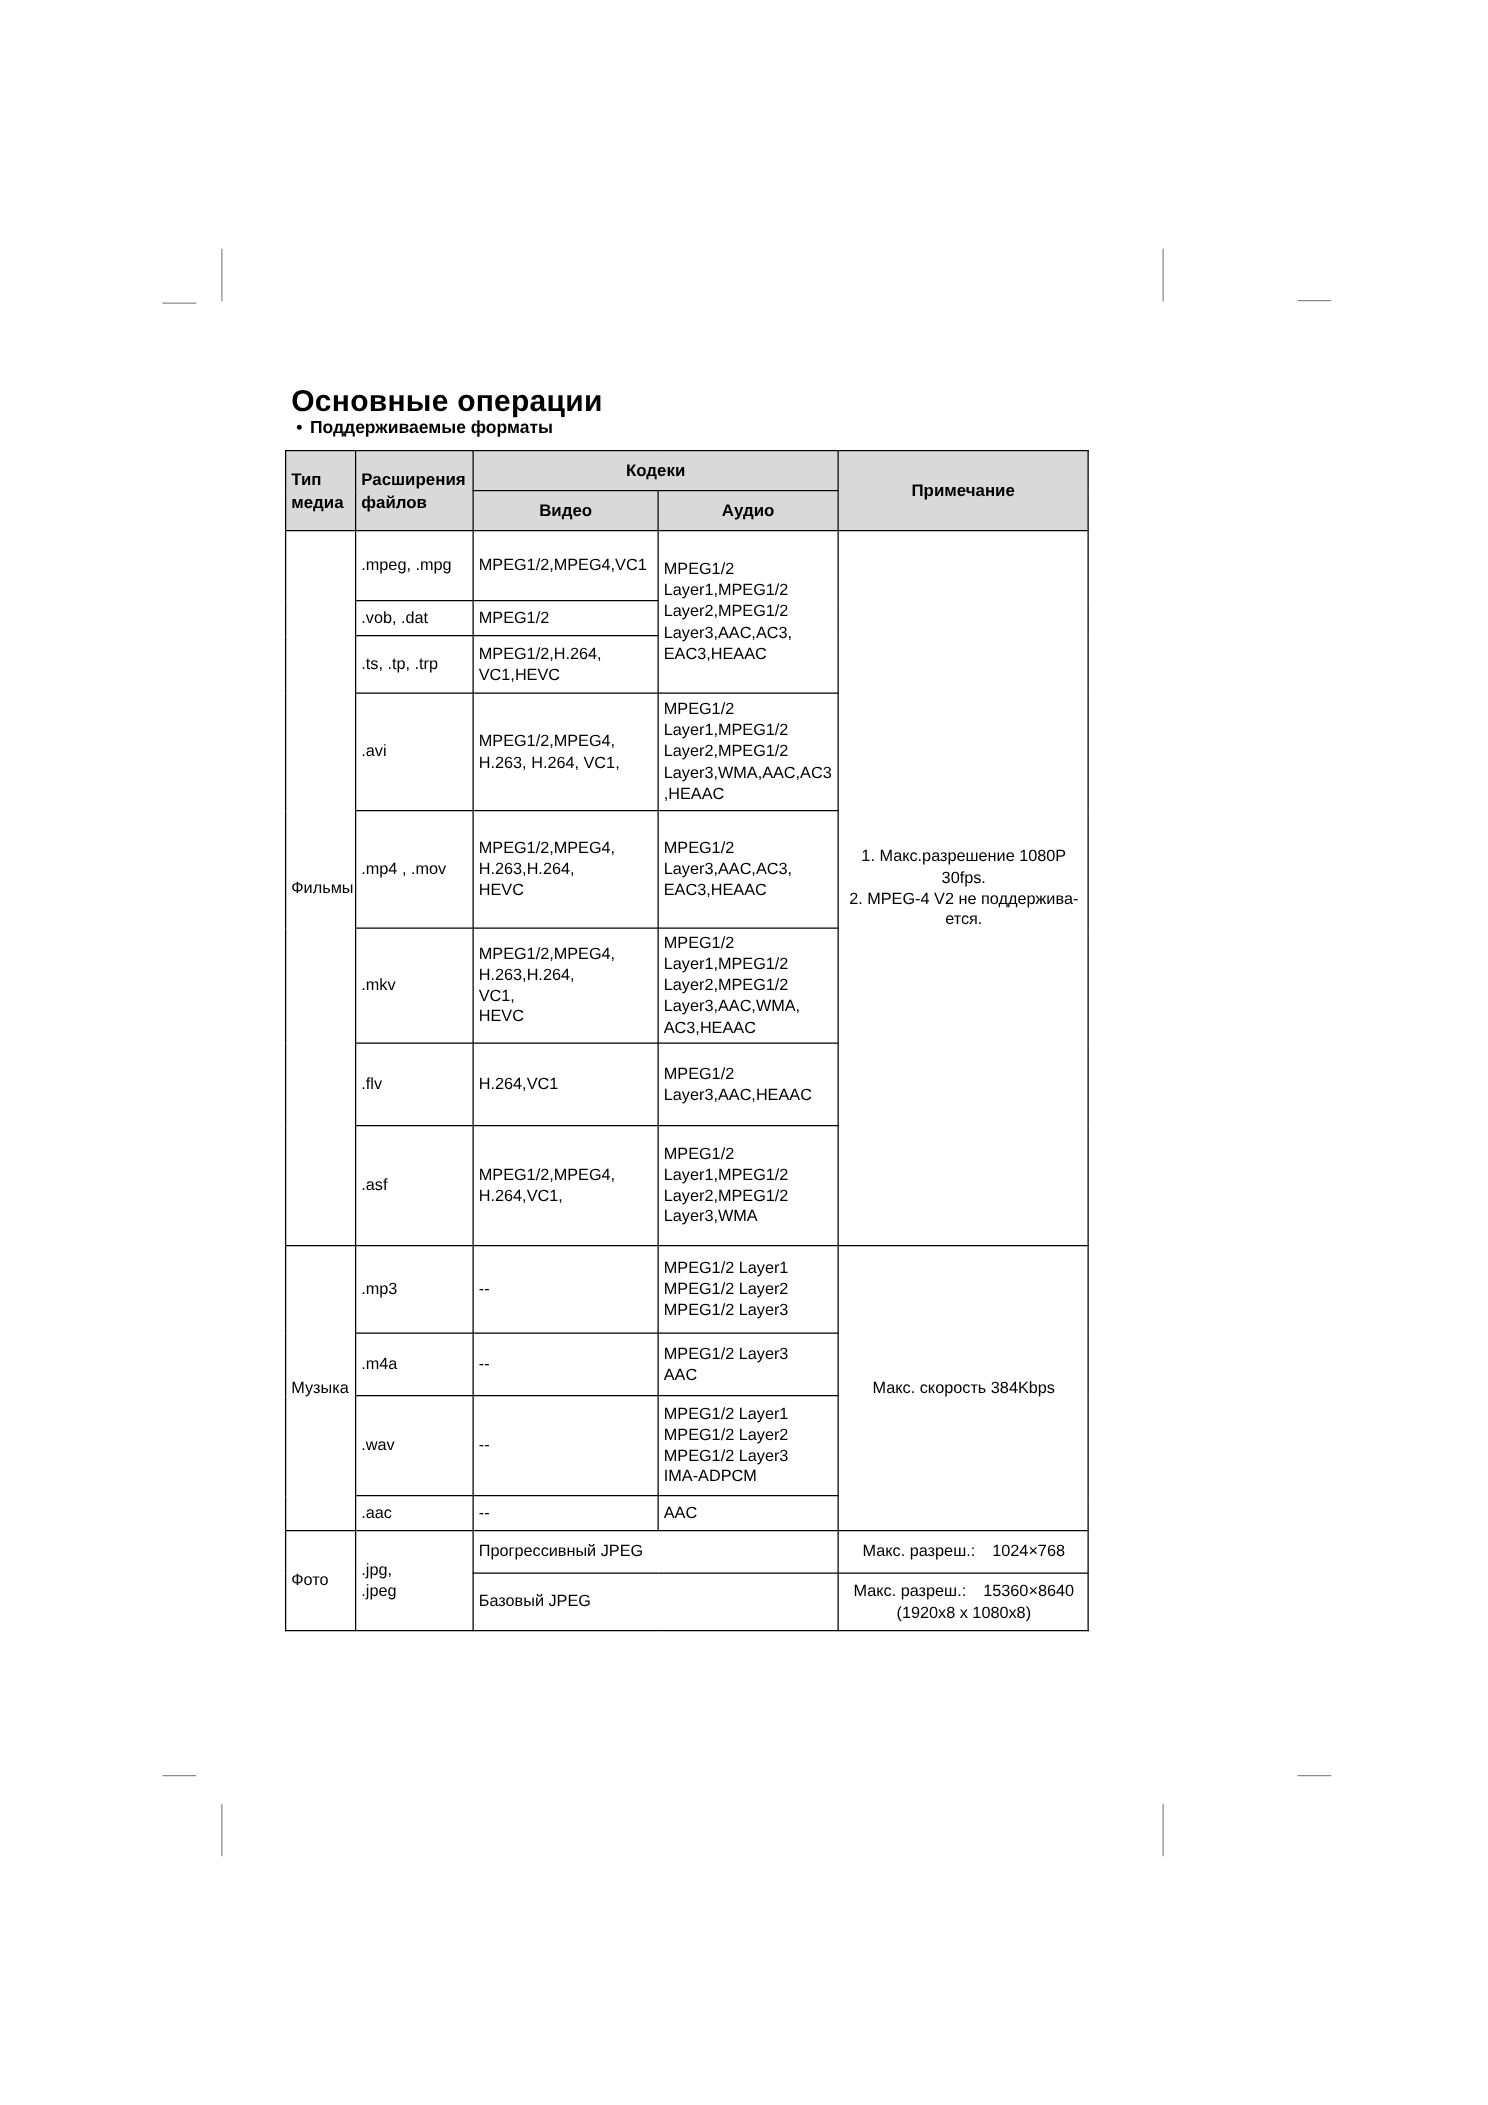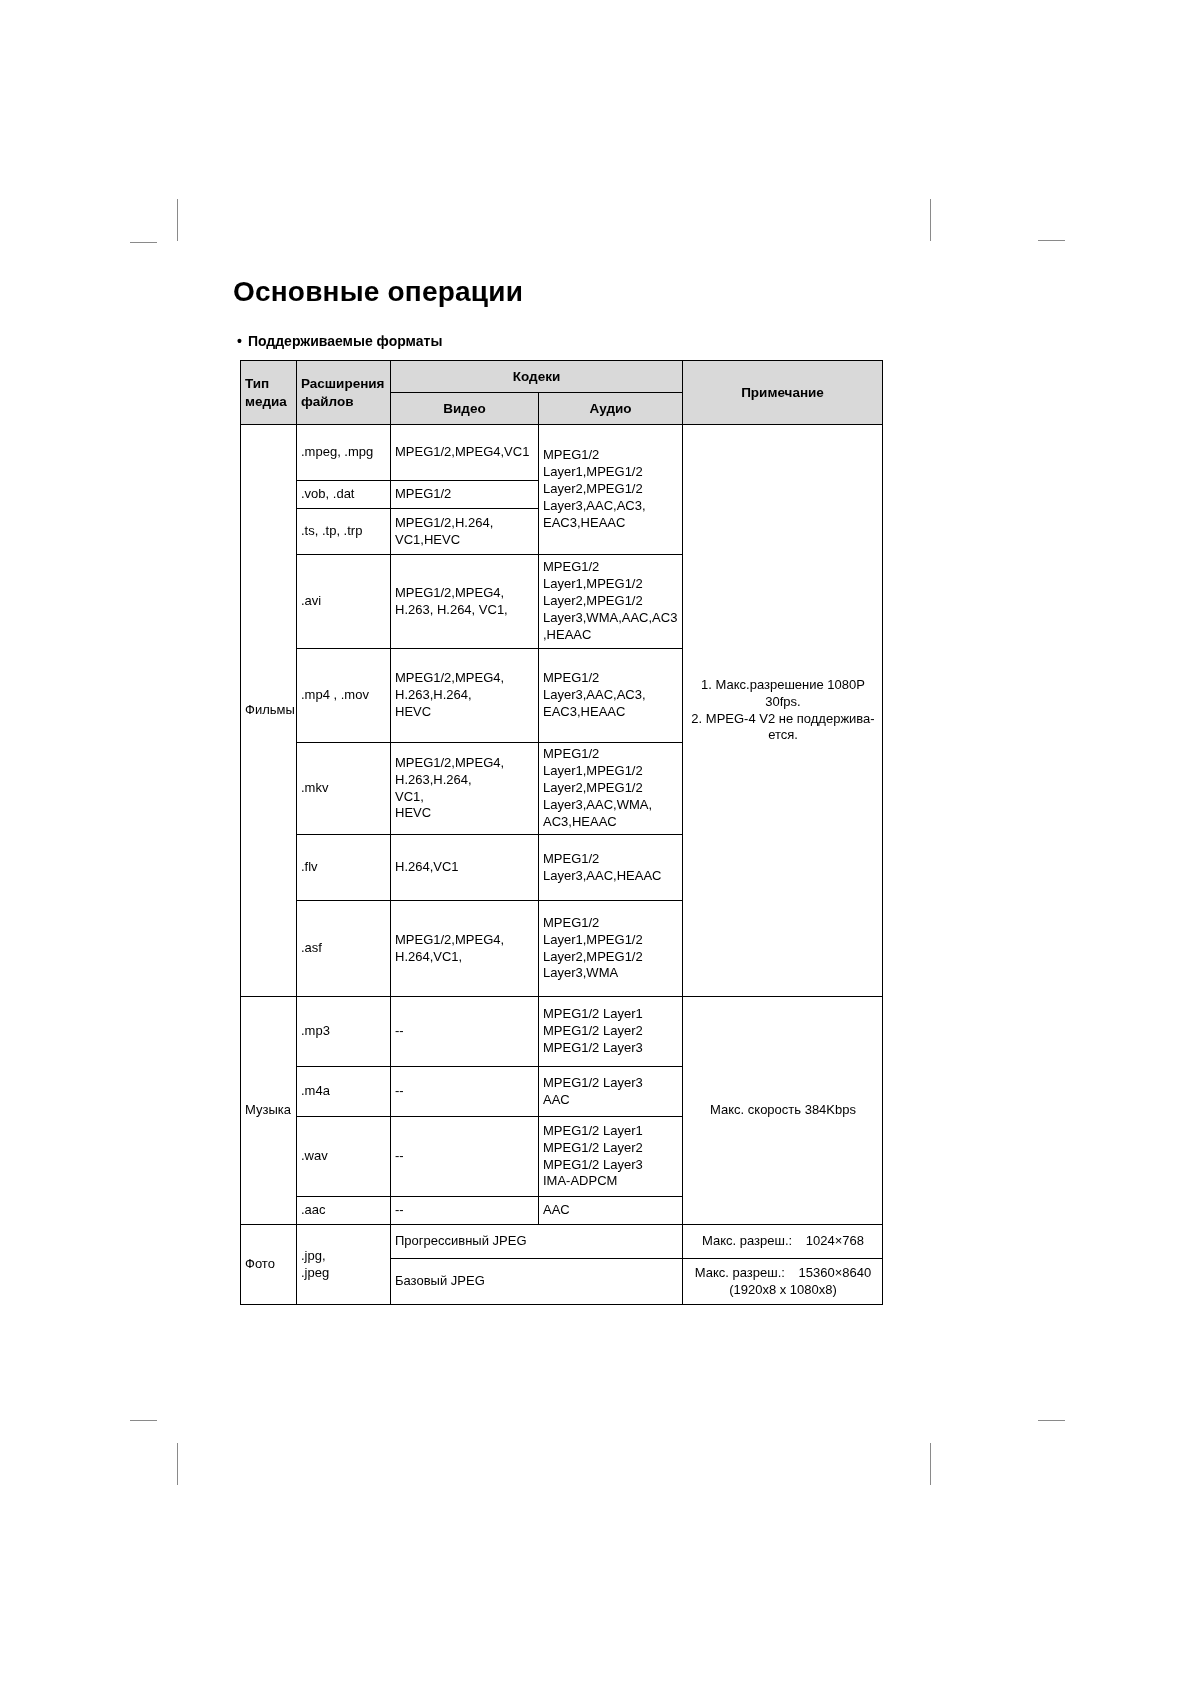--- a/index.html
+++ b/index.html
@@ -6,31 +6,31 @@
   html,body { background:#ffffff; }
   body {
     width:1190px; height:1684px; position:relative;
     font-family:"Liberation Sans", sans-serif; color:#000;
   }
   .crop { position:absolute; background:#8a8a8a; }
   .crop.v { width:1px; }
   .crop.h { height:1px; }
 
   .page-title {
-    position:absolute; left:233px; top:276px;
-    font-size:28px; font-weight:bold; letter-spacing:0.2px;
+    position:absolute; left:233px; top:308px;
+    font-size:24px; font-weight:bold; letter-spacing:0.2px;
   }
   .section-heading {
     position:absolute; left:237px; top:333px;
     font-size:14px; font-weight:bold;
   }
   .section-heading .bullet { margin-right:6px; }
 
   table.formats {
-    position:absolute; left:240px; top:360px;
+    position:absolute; left:228px; top:360px;
     width:642px; border-collapse:collapse; table-layout:fixed;
     font-size:13px; line-height:1.3;
   }
   th, td {
     border:1px solid #000; padding:2px 4px; vertical-align:middle;
     overflow:hidden;
   }
   th {
     background:#d9d9d9; font-weight:bold; font-size:13.5px;
   }

